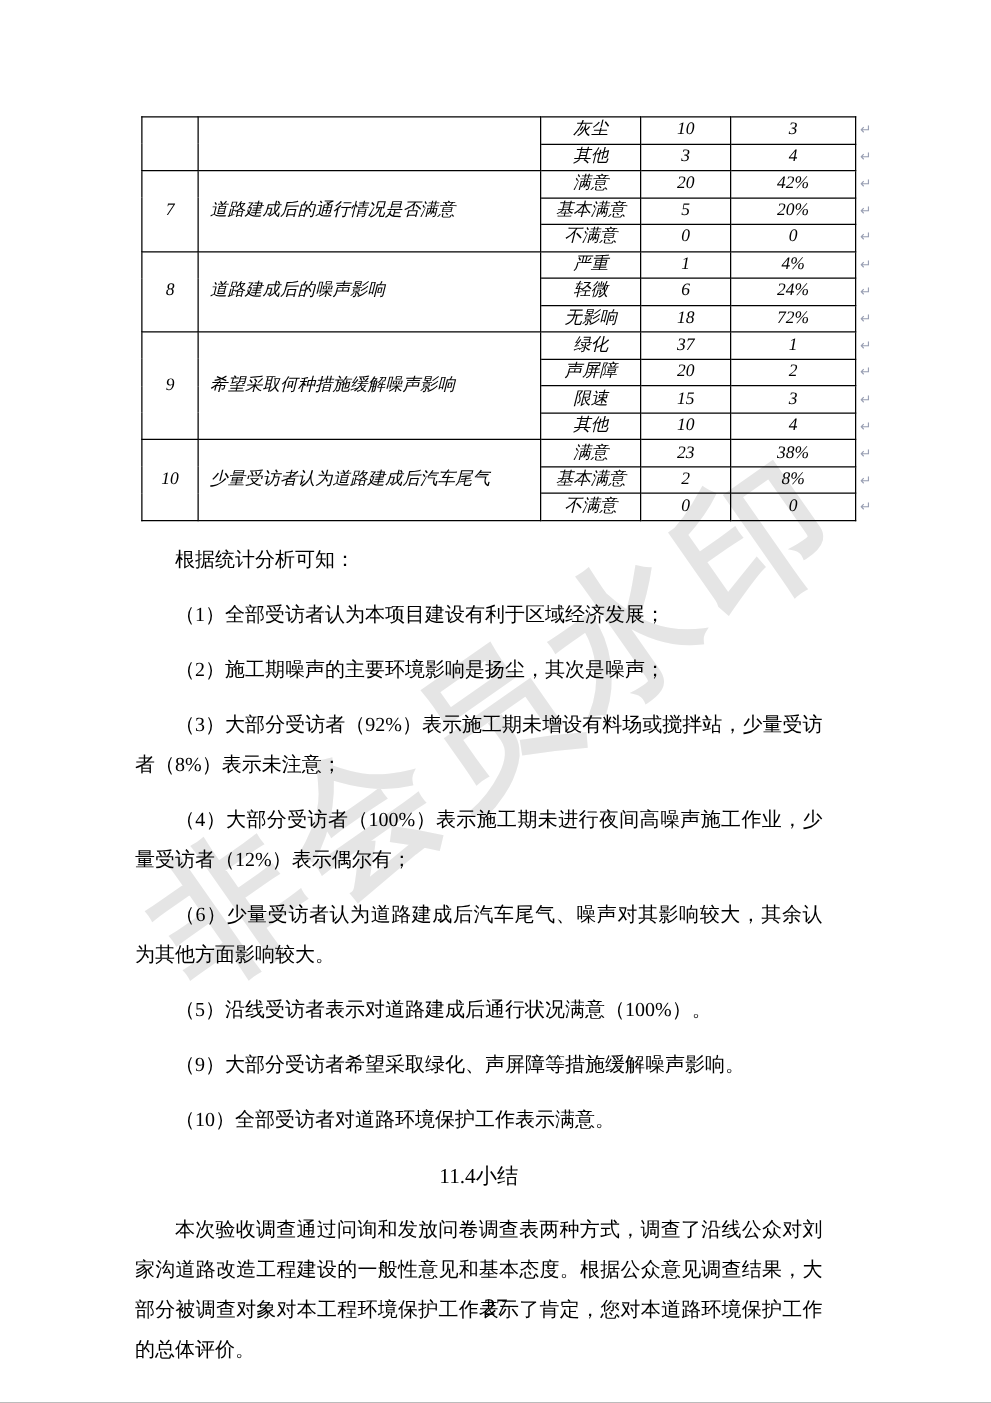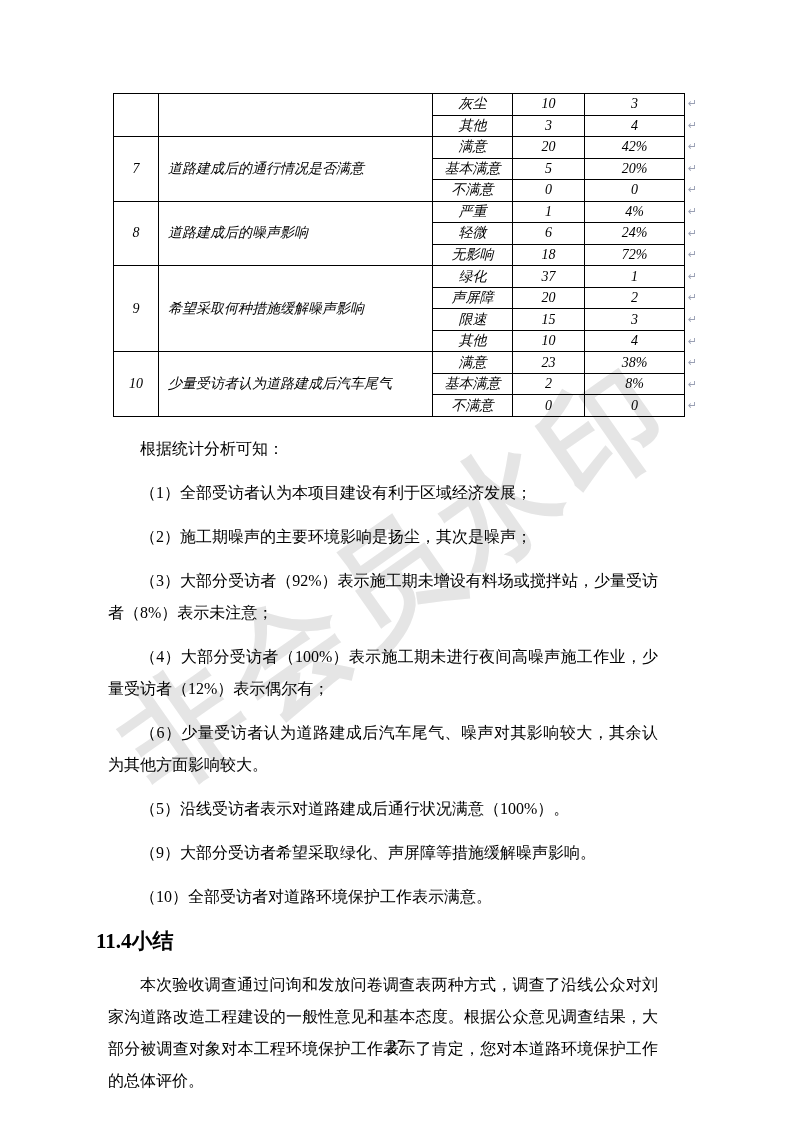--- a/index.html
+++ b/index.html
@@ -64,24 +64,25 @@
     position:absolute;
     left:96px; top:421px;
     width:574px;
     z-index:1;
     font-size:16px;
     line-height:32px;
   }
   .content p { margin:12px; text-indent:32px; text-align:justify; }
   .content h2.section-heading {
     margin:0;
-    font-size:21px;
-    font-weight:bold;
+    font-size:17px;
+    font-weight:normal;
     line-height:32px;
     text-indent:0;
+    text-align:center;
   }
   .footer {
     position:absolute;
     left:0; top:1036px;
     width:100%;
     text-align:center;
     font-size:19px;
     z-index:1;
   }
 </style>

